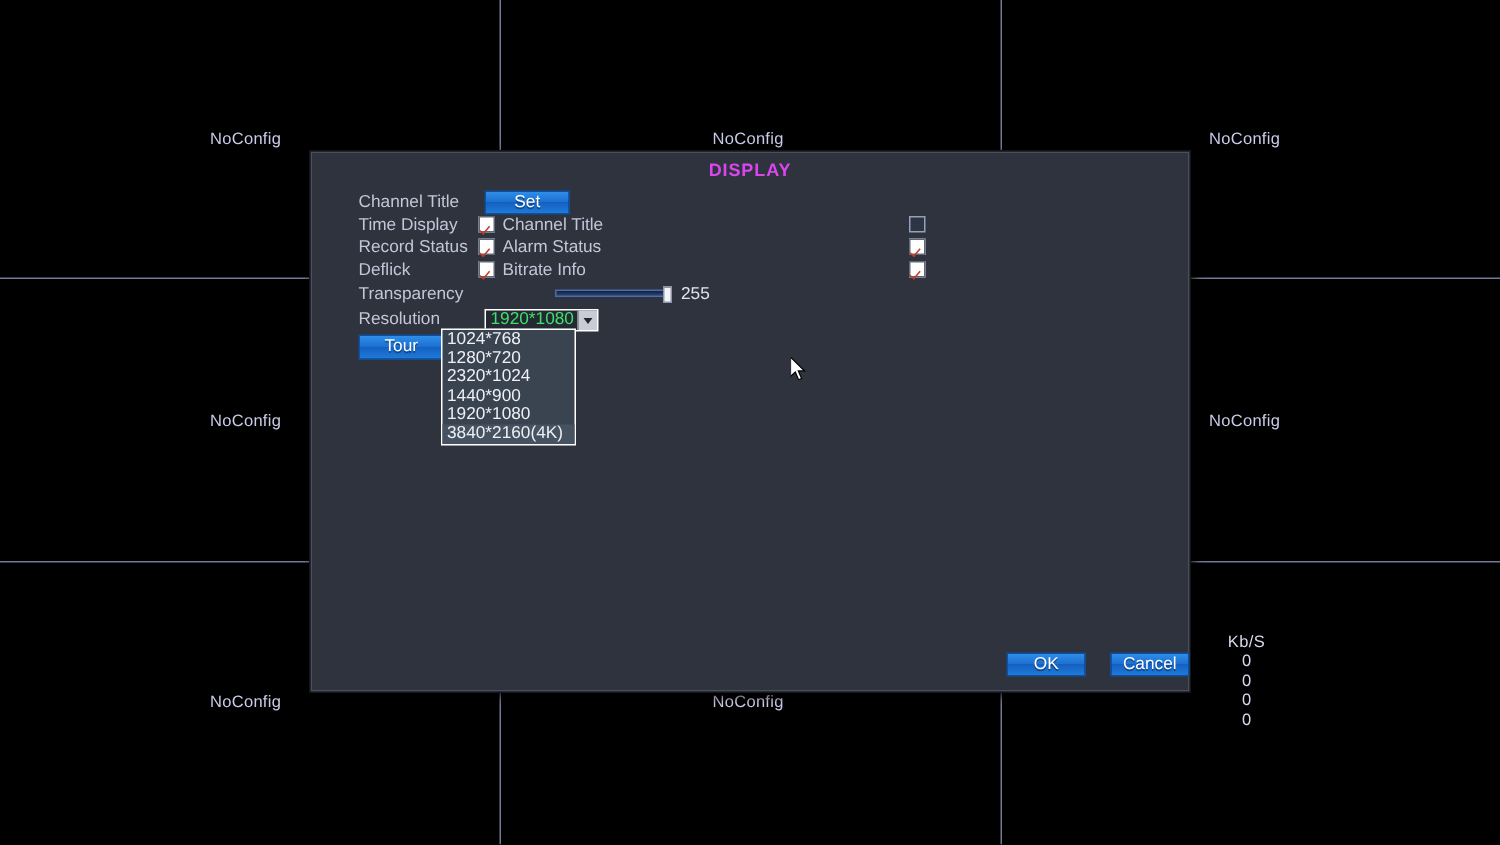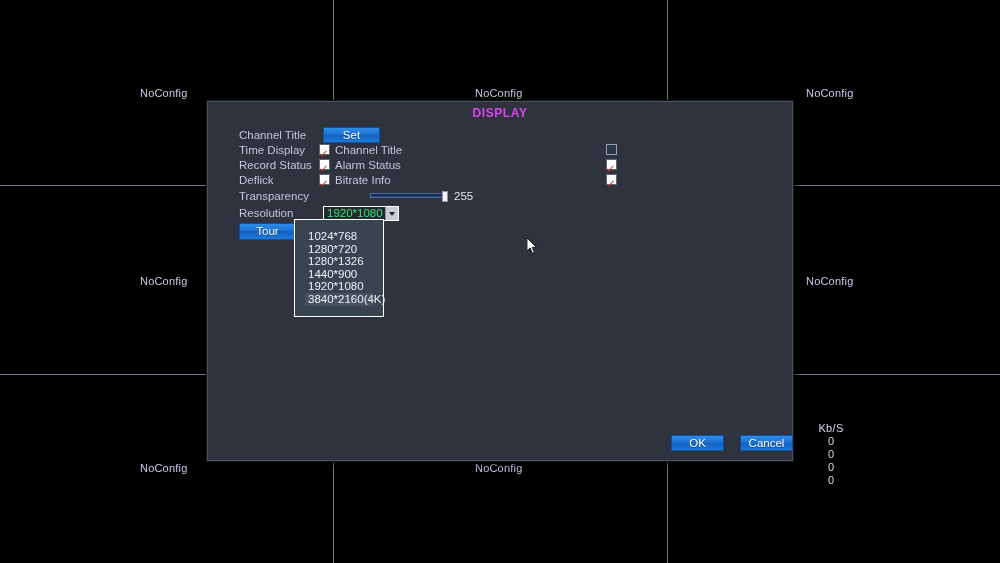--- a/index.html
+++ b/index.html
@@ -215,21 +215,21 @@
   }
 
   
   .dropdown-list {
     position: absolute;
     left: 294px;
     top: 219px;
     width: 90px;
     background: #3a4450;
     border: 1px solid #ffffff;
-    padding: 10px;
+    padding: 0;
     z-index: 30;
   }
   .dd-item {
     color: #eef0f6;
     font-size: 11.5px;
     line-height: 12.6px;
     height: 12.6px;
     padding-left: 3px;
     white-space: nowrap;
     cursor: pointer;
@@ -355,21 +355,21 @@
     <div class="footer">
       <div class="btn btn-footer">OK</div>
       <div class="btn btn-footer">Cancel</div>
     </div>
 
   </div>
 
   <div class="dropdown-list">
     <div class="dd-item">1024*768</div>
     <div class="dd-item">1280*720</div>
-    <div class="dd-item">1280*1326</div>
+    <div class="dd-item">2320*1024</div>
     <div class="dd-item">1440*900</div>
     <div class="dd-item">1920*1080</div>
     <div class="dd-item hl">3840*2160(4K)</div>
   </div>
 
   <svg id="cursor" viewBox="0 0 12 18">
     <polygon points="0,0 0,13 3.2,10 5.4,15.2 7.4,14.3 5.2,9.3 9.4,9.3" fill="#ffffff" stroke="#000000" stroke-width="0.8"></polygon>
   </svg>
 
 </div>

